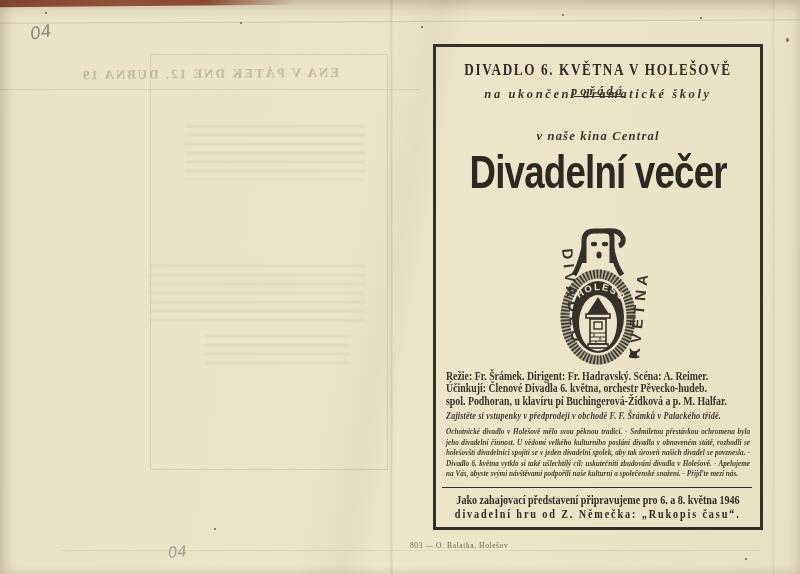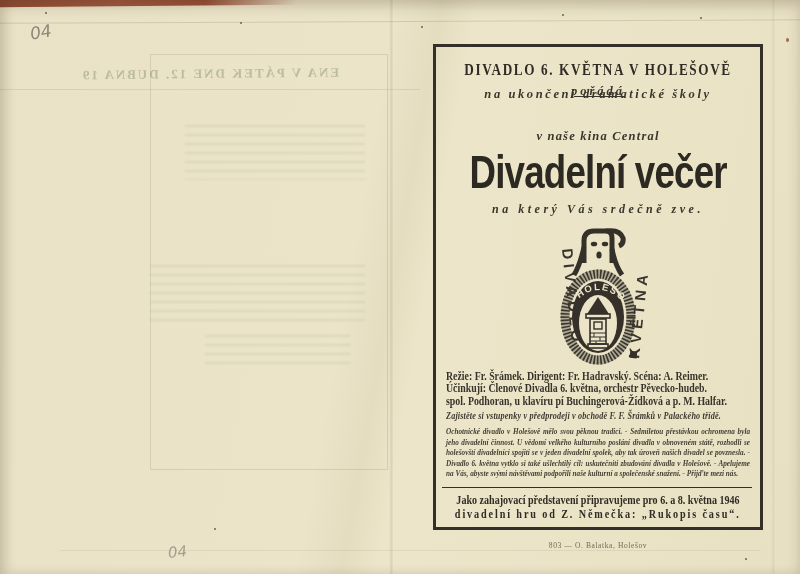--- a/index.html
+++ b/index.html
@@ -39,21 +39,21 @@
   .bigtitle{top:100px;font-family:"Liberation Sans",sans-serif;font-weight:bold;font-size:47px;line-height:50px;
             letter-spacing:-1px;white-space:nowrap;color:#2c2922;}
   .invite{top:155px;font-size:12px;letter-spacing:3.5px;white-space:nowrap;}
   .logo-wrap{top:180px;width:304px;height:140px;}
   .credits{top:324px;text-align:left;font-weight:bold;font-size:11.6px;line-height:12.4px;color:#38342b;}
   .tickets{margin-top:2px;font-style:italic;font-size:9.6px;letter-spacing:.2px;color:#3d3930;}
   .about{top:379px;text-align:justify;font-style:italic;font-weight:bold;font-size:9px;line-height:10.6px;color:#454034;}
   .rule{position:absolute;left:6px;top:440px;width:310px;border-top:1.6px solid #343029;}
   .ann1{top:446px;font-weight:bold;font-size:12.6px;white-space:nowrap;color:#302c25;}
   .ann2{top:460px;font-weight:bold;font-size:12px;letter-spacing:2.2px;white-space:nowrap;color:#302c25;}
-  .imprint{position:absolute;left:433px;top:541px;width:330px;text-align:center;
+  .imprint{position:absolute;left:410px;top:541px;width:330px;
            font-size:7.5px;letter-spacing:.6px;color:#6f6a58;}
   svg text{font-family:"Liberation Sans",sans-serif;}
 </style>
 </head>
 <body>
 
 <div id="photo">
 
   <div class="bg-strip"></div>
   <div class="crease-h" style="left:0;top:21px;width:800px;transform:rotate(-.25deg);"></div>
@@ -81,21 +81,20 @@
   <div class="speck" style="left:745px;top:558px;"></div>
 
   <div class="frame">
 
     <div class="blk cond80 org">DIVADLO 6. KVĚTNA V HOLEŠOVĚ</div>
     <div class="blk norm it presents">pořádá</div>
     <div class="blk norm it occasion">na ukončeni dramatické školy</div>
     <div class="blk norm it venue">v naše kina Central</div>
 
     <div class="blk cond78 bigtitle">Divadelní večer</div>
-    <div class="blk norm it invite">na který Vás srdečně zve.</div>
 
     <div class="blk logo-wrap">
       <svg width="120" height="140" viewBox="0 0 120 140" style="display:block;margin:0 auto;">
         <defs>
           <path id="holesov-arc" d="M 38 74 Q 61 52 84 74" fill="none"></path>
         </defs>
 
         <text x="0" y="0" transform="translate(24,22) rotate(84)" font-size="15" font-weight="bold" letter-spacing="4.5" fill="#3a362e">DIVADLO</text>
         <text x="0" y="0" transform="translate(101,132) rotate(-84)" font-size="15" font-weight="bold" letter-spacing="4.5" fill="#3a362e">KVĚTNA</text>
 

